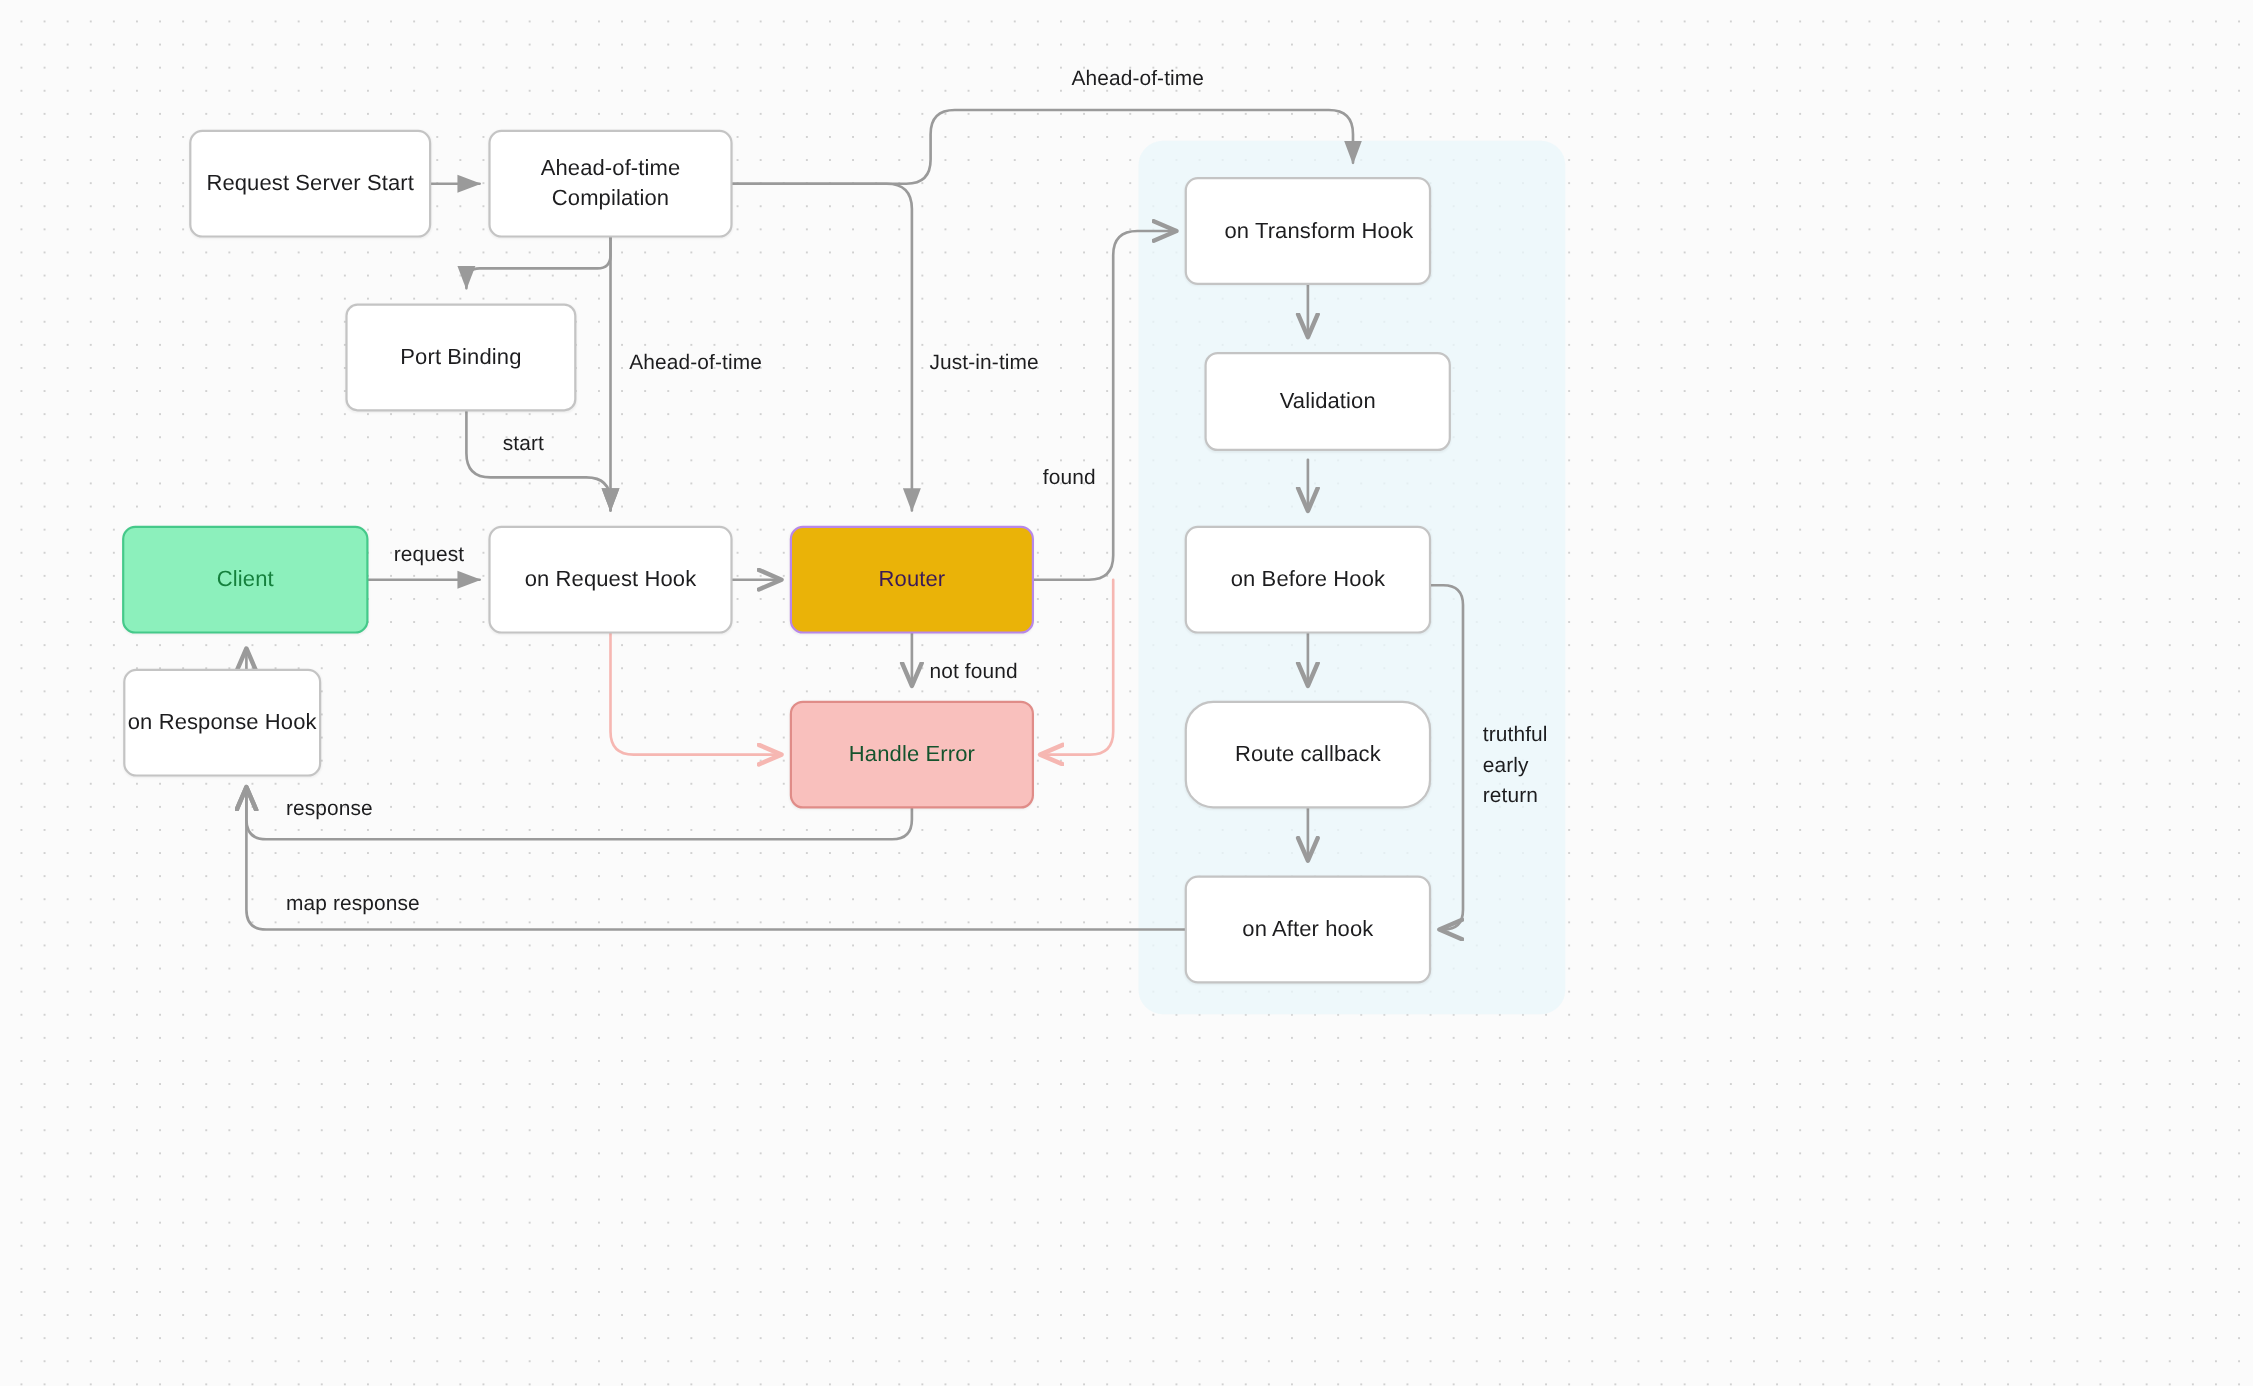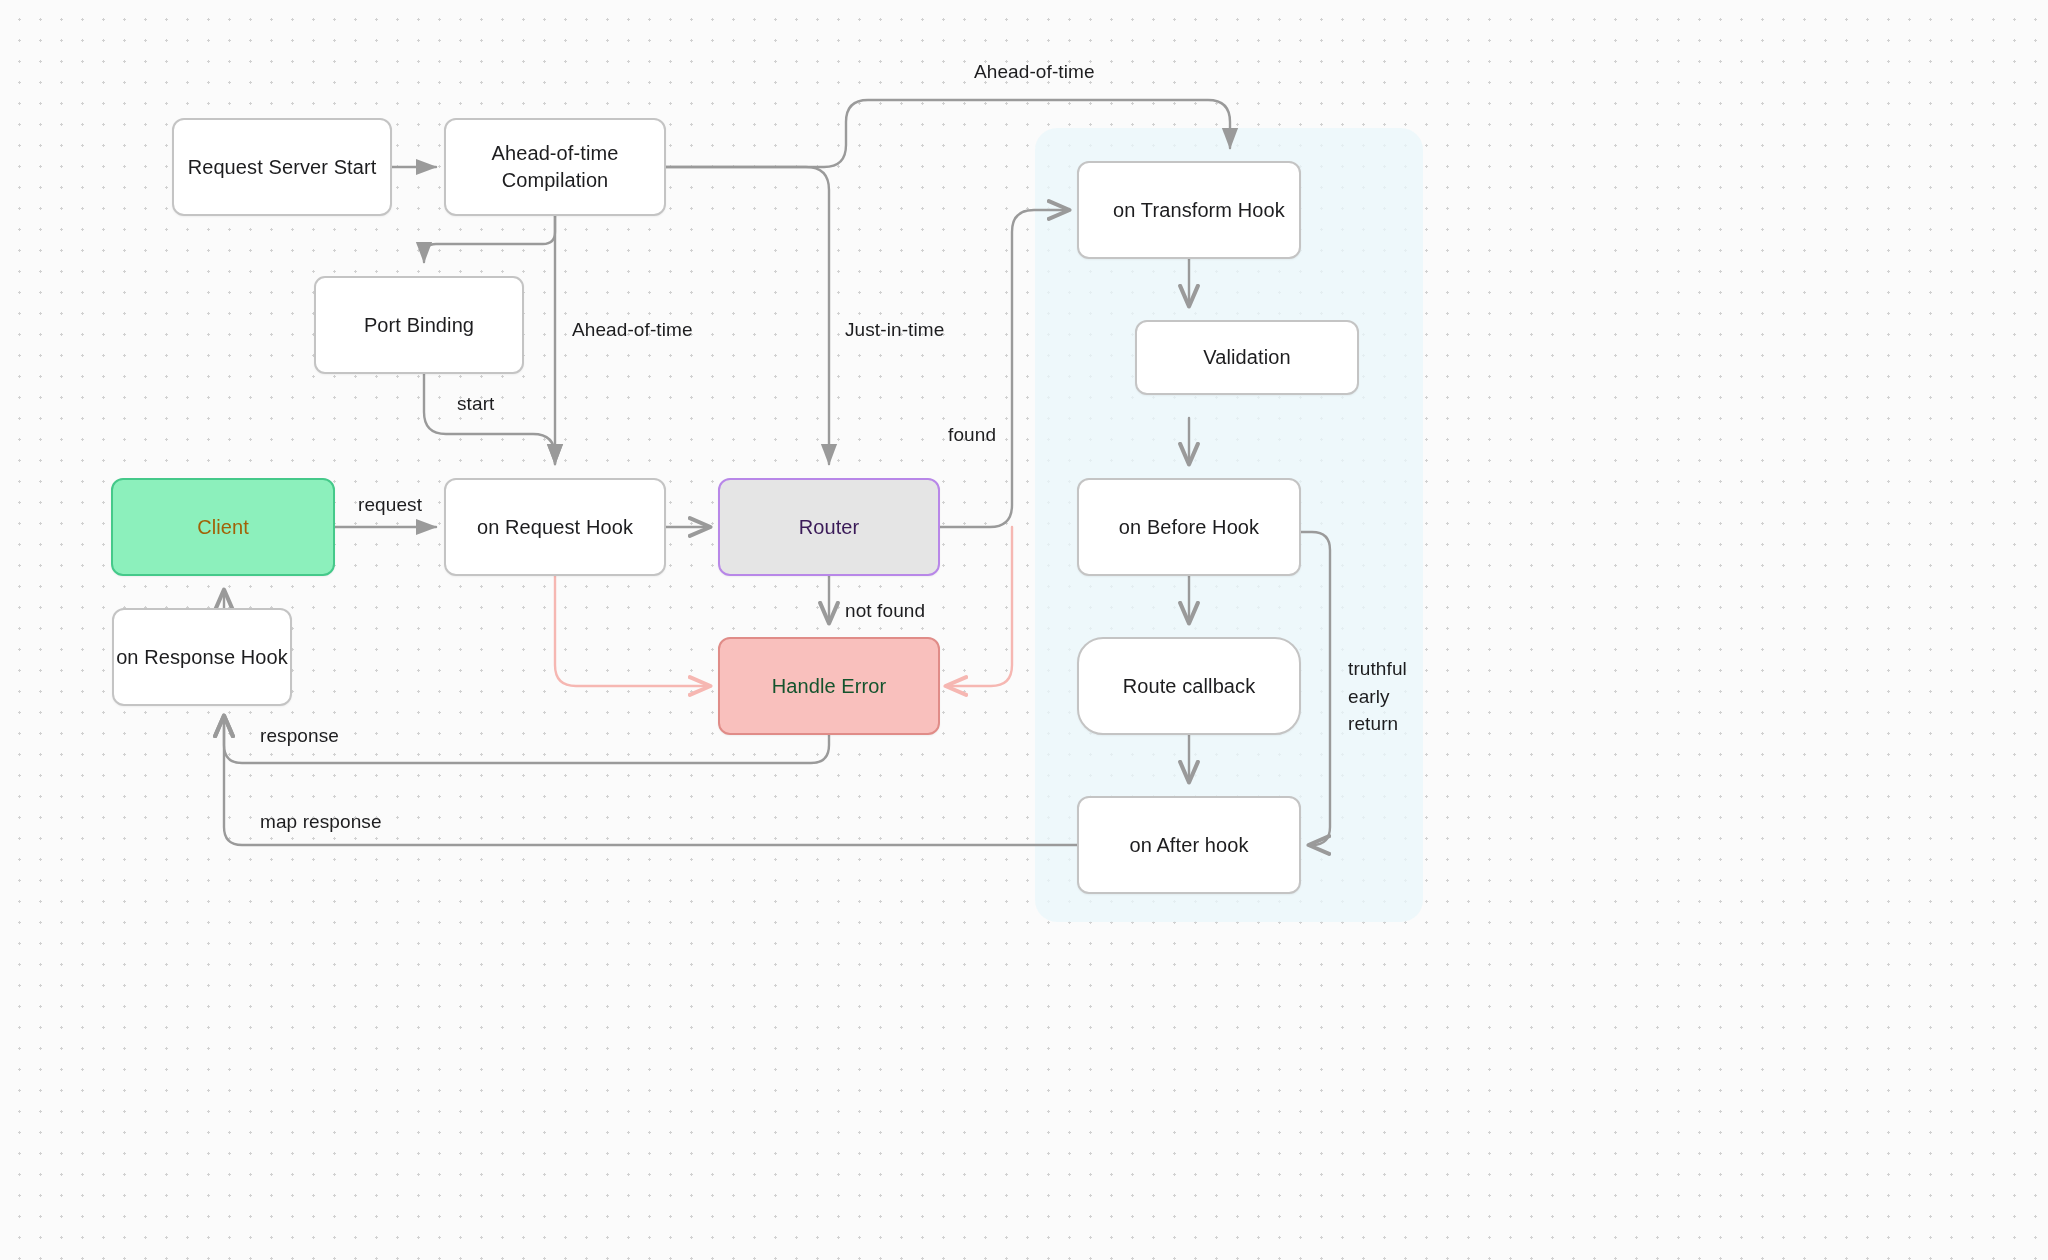--- a/index.html
+++ b/index.html
@@ -28,22 +28,22 @@
     border-radius:12px;
     border:2.5px solid #c4c4c4;
     background:#ffffff;
     color:#1d1d1f;
     font-size:20px;
     line-height:1.35;
     letter-spacing:.1px;
     box-shadow:0 1px 2px rgba(0,0,0,.05);
     white-space:pre-line;
   }
-  .node.green{background:#8cf0bc;border-color:#45c98a;color:#a16207;}
-  .node.purple{background:#e5e5e5;border-color:#b887e8;color:#3a1a58;}
+  .node.green{background:#8cf0bc;border-color:#45c98a;color:#15803d;}
+  .node.purple{background:#eab308;border-color:#b887e8;color:#3a1a58;}
   .node.pink{background:#f9c0bd;border-color:#e08c88;color:#14532d;}
   .group-panel{
     position:absolute;
     border-radius:22px;
     background:#eaf7fb;
     opacity:.75;
   }
   .edge-label{
     position:absolute;
     font-size:19px;
@@ -123,21 +123,21 @@
       <div class="node" style="left: 172px; top: 118px; width: 220px; height: 98px;">Request Server Start</div>
       <div class="node" style="left: 444px; top: 118px; width: 222px; height: 98px;">Ahead-of-time
 Compilation</div>
       <div class="node" style="left: 314px; top: 276px; width: 210px; height: 98px; border-radius: 11px;">Port Binding</div>
       <div class="node" style="left: 444px; top: 478px; width: 222px; height: 98px;">on Request Hook</div>
       <div class="node green" style="left: 111px; top: 478px; width: 224px; height: 98px;">Client</div>
       <div class="node" style="left: 112px; top: 608px; width: 180px; height: 98px;">on Response Hook</div>
       <div class="node purple" style="left: 718px; top: 478px; width: 222px; height: 98px;">Router</div>
       <div class="node pink" style="left: 718px; top: 637px; width: 222px; height: 98px;">Handle Error</div>
       <div class="node" style="left: 1077px; top: 161px; width: 224px; height: 98px; padding-left: 20px;">on Transform Hook</div>
-      <div class="node" style="left: 1135px; top: 320px; width: 224px; height: 75px;">Validation</div>
+      <div class="node" style="left: 1095px; top: 320px; width: 224px; height: 90px;">Validation</div>
       <div class="node" style="left: 1077px; top: 478px; width: 224px; height: 98px;">on Before Hook</div>
       <div class="node" style="left: 1077px; top: 637px; width: 224px; height: 98px; border-radius: 26px;">Route callback</div>
       <div class="node" style="left: 1077px; top: 796px; width: 224px; height: 98px;">on After hook</div>
     </div>
   <div id="labels-host">
       <div class="edge-label" style="left: 974px; top: 58px;">Ahead-of-time</div>
       <div class="edge-label" style="left: 572px; top: 316px;">Ahead-of-time</div>
       <div class="edge-label" style="left: 845px; top: 316px;">Just-in-time</div>
       <div class="edge-label" style="left: 457px; top: 390px;">start</div>
       <div class="edge-label" style="left: 358px; top: 491px;">request</div>

